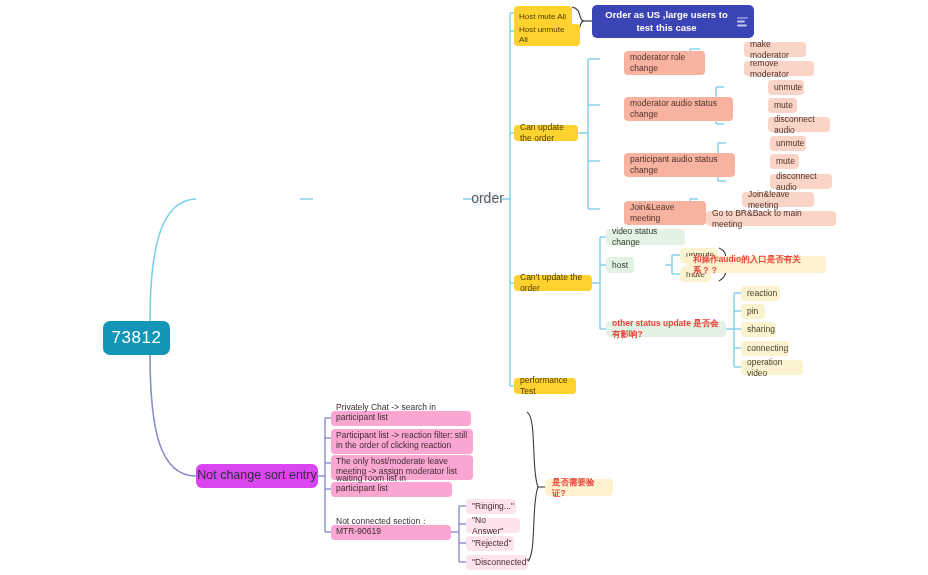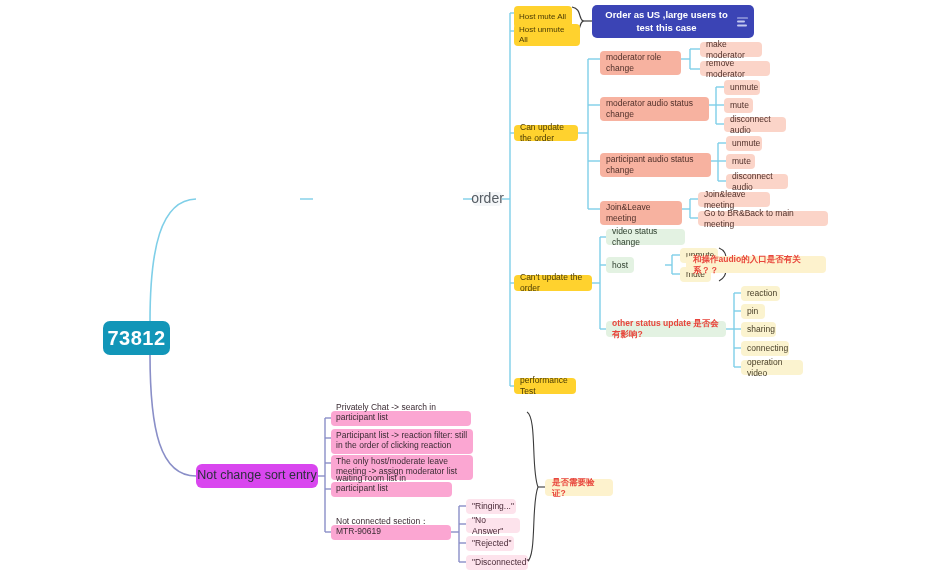--- a/index.html
+++ b/index.html
@@ -16,35 +16,35 @@
     position:absolute;
     box-sizing:border-box;
     display:flex;
     align-items:center;
     border-radius:5px;
     white-space:pre-line;
     line-height:1.25;
   }
   
   .n-root{
-    background:#1296b8;color:#ffffff;font-size:20px;font-weight:bold;
+    background:#1296b8;color:#ffffff;font-size:17px;font-weight:normal;
     border-radius:7px;justify-content:center;letter-spacing:.5px;
   }
   
   .n-blue{background:#8ed7ef;color:#333a40;font-size:13px;justify-content:center;border-radius:6px;}
   .n-purple{background:#d946ef;color:#2c2f3d;font-size:12.5px;justify-content:center;border-radius:6px;}
   
   .n-pink{background:#fba6d2;color:#3a2b33;font-size:8.5px;padding:3px 5px;border-radius:4px;align-items:flex-end;}
   .n-pink-l{background:#fba6d2;color:#3a2b33;font-size:8.5px;padding:4px 6px;border-radius:4px;align-items:center;}
   
   .n-yellow{background:#ffd22e;color:#4a3b05;font-size:8.5px;padding:3px 6px;border-radius:4px;}
   .n-yellow-sm{background:#ffd22e;color:#4a3b05;font-size:8px;padding:11px 5px;border-radius:4px;}
   
-  .n-salmon{background:#f7b2a0;color:#50302a;font-size:8.5px;padding:12px 6px;border-radius:4px;}
-  .n-salmon-lt{background:#fbd4c8;color:#50302a;font-size:8.5px;padding:3px 6px;border-radius:4px;}
+  .n-salmon{background:#f7b2a0;color:#50302a;font-size:8.5px;padding:12px 6px;border-radius:4px;margin-left:24px;}
+  .n-salmon-lt{background:#fbd4c8;color:#50302a;font-size:8.5px;padding:3px 6px;border-radius:4px;margin-left:44px;}
   
   .n-green{background:#e3f2e2;color:#2f402f;font-size:8.5px;padding:3px 6px;border-radius:4px;}
   
   .n-cream{background:#fbf3cf;color:#4a412a;font-size:8.5px;padding:3px 6px;border-radius:4px;}
   .n-cream-note{background:#fdf2cd;color:#e8453c;font-size:8.5px;font-weight:bold;padding:4px 7px;border-radius:4px;}
   
   .n-green-red{background:#e3f2e2;color:#e8453c;font-size:8.5px;font-weight:bold;padding:3px 6px;border-radius:4px;}
   
   .n-palepink{background:#fde3ec;color:#4a2b38;font-size:8.5px;padding:3px 6px;border-radius:4px;}
   
@@ -224,21 +224,21 @@
   <div class="node n-salmon-lt" style="left:726px;top:174px;width:62px;height:15px;">
     <span>disconnect audio</span>
   </div>
 
   <div class="node n-salmon" style="left:600px;top:201px;width:82px;height:16px;">
     <span>Join&amp;Leave meeting</span>
   </div>
   <div class="node n-salmon-lt" style="left:698px;top:192px;width:72px;height:15px;">
     <span>Join&amp;leave meeting</span>
   </div>
-  <div class="node n-salmon-lt" style="left:698px;top:211px;width:130px;height:15px;">
+  <div class="node n-salmon-lt" style="left:662px;top:211px;width:130px;height:15px;">
     <span>Go to BR&amp;Back to main meeting</span>
   </div>
 
   <div class="node n-yellow" style="left:514px;top:275px;width:78px;height:16px;">
     <span>Can't update the order</span>
   </div>
 
   <div class="node n-green" style="left:606px;top:229px;width:79px;height:16px;">
     <span>video status change</span>
   </div>

